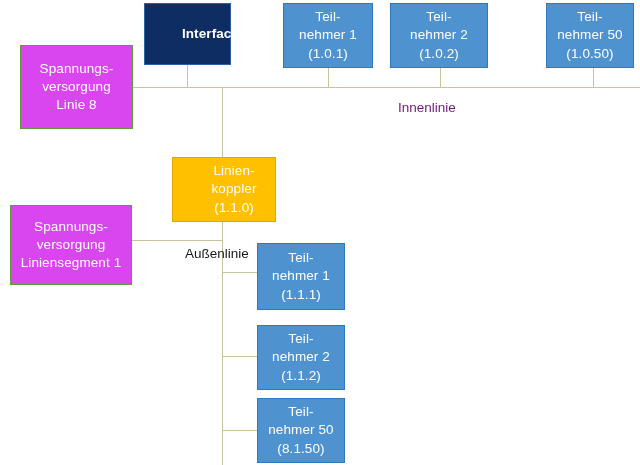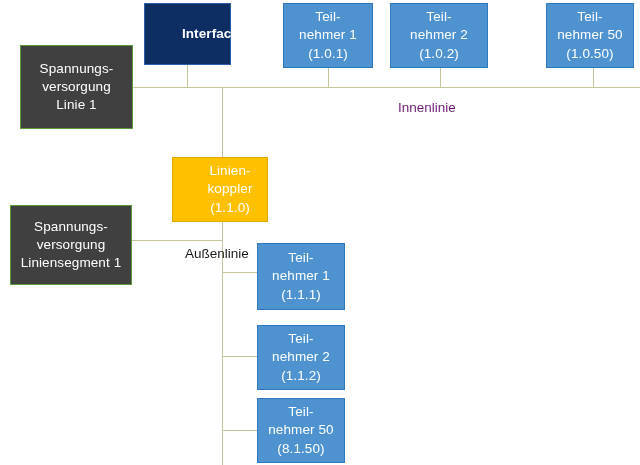--- a/index.html
+++ b/index.html
@@ -32,21 +32,21 @@
     color: #ffffff;
     font-size: 13.5px;
     line-height: 1.35;
     letter-spacing: 0.1px;
   }
   .node .ln {
     display: block;
     white-space: pre;
   }
   .node-green {
-    background: #404040;
+    background: #d946ef;
     border: 1px solid #5d9b38;
   }
   .node-navy {
     background: #0E2D63;
     border: 1px solid #2d5fa8;
     font-weight: bold;
   }
   .node-blue {
     background: #4E93D0;
     border: 1px solid #2e78bd;
@@ -82,41 +82,41 @@
     <div class="edge edge-v" style="left: 222px; top: 222px; height: 243px; background: rgb(197, 196, 154);"></div>
     <div class="edge edge-h" style="left: 132px; top: 240px; width: 91px; background: rgb(197, 196, 154);"></div>
     <div class="edge edge-h" style="left: 222px; top: 272px; width: 36px; background: rgb(197, 196, 154);"></div>
     <div class="edge edge-h" style="left: 222px; top: 356px; width: 36px; background: rgb(197, 196, 154);"></div>
     <div class="edge edge-h" style="left: 222px; top: 430px; width: 36px; background: rgb(197, 196, 154);"></div>
     <div class="bus-label" style="left: 398px; top: 100px; color: #701a75;">Innenlinie</div>
     <div class="bus-label" style="left: 141px; top: 246px; color: rgb(26, 26, 26); margin-left: 44px;">Außenlinie</div>
     <div class="node node-green" style="left: 20px; top: 45px; width: 113px; height: 84px;">
       <span class="ln">Spannungs-</span>
       <span class="ln">versorgung</span>
-      <span class="ln">Linie 1</span>
+      <span class="ln">Linie 8</span>
     </div>
     <div class="node node-navy" style="left: 144px; top: 3px; width: 87px; height: 62px; padding-left: 46px;">
       <span class="ln">Interface</span>
     </div>
     <div class="node node-blue" style="left: 283px; top: 3px; width: 90px; height: 65px;">
       <span class="ln">Teil-</span>
       <span class="ln">nehmer 1</span>
       <span class="ln">(1.0.1)</span>
     </div>
     <div class="node node-blue" style="left: 390px; top: 3px; width: 98px; height: 65px;">
       <span class="ln">Teil-</span>
       <span class="ln">nehmer 2</span>
       <span class="ln">(1.0.2)</span>
     </div>
     <div class="node node-blue" style="left: 546px; top: 3px; width: 88px; height: 65px;">
       <span class="ln">Teil-</span>
       <span class="ln">nehmer 50</span>
       <span class="ln">(1.0.50)</span>
     </div>
-    <div class="node node-orange" style="left: 172px; top: 157px; width: 96px; height: 65px; padding-left: 20px;">
+    <div class="node node-orange" style="left: 172px; top: 157px; width: 104px; height: 65px; padding-left: 20px;">
       <span class="ln">Linien-</span>
       <span class="ln">koppler</span>
       <span class="ln">(1.1.0)</span>
     </div>
     <div class="node node-green" style="left: 10px; top: 205px; width: 122px; height: 80px;">
       <span class="ln">Spannungs-</span>
       <span class="ln">versorgung</span>
       <span class="ln">Liniensegment 1</span>
     </div>
     <div class="node node-blue" style="left: 257px; top: 243px; width: 88px; height: 67px;">

